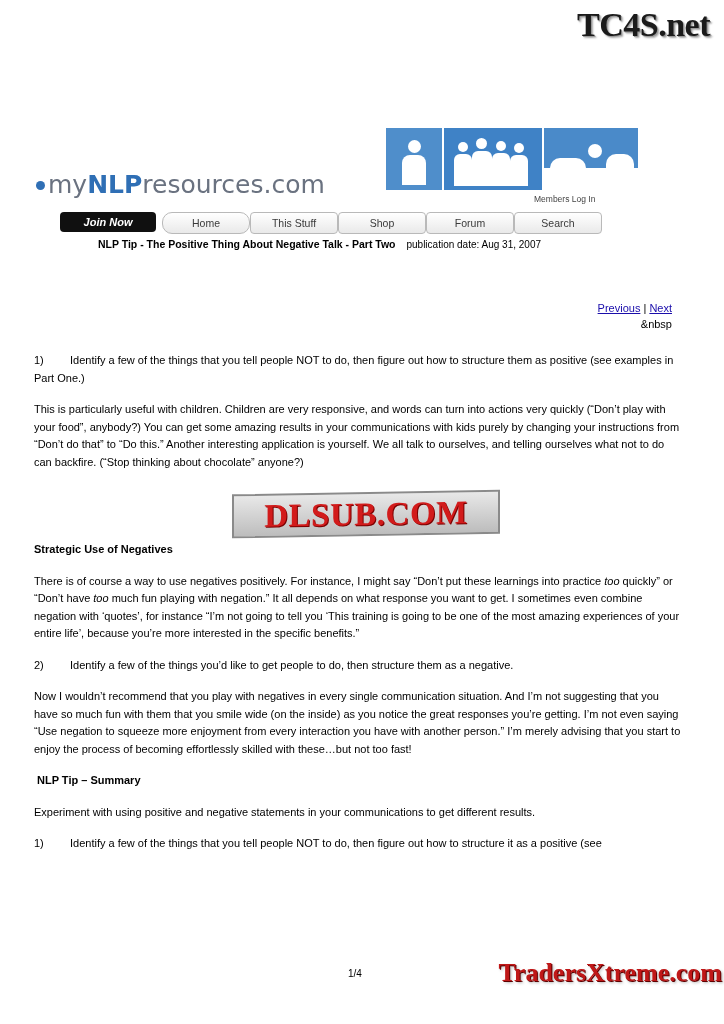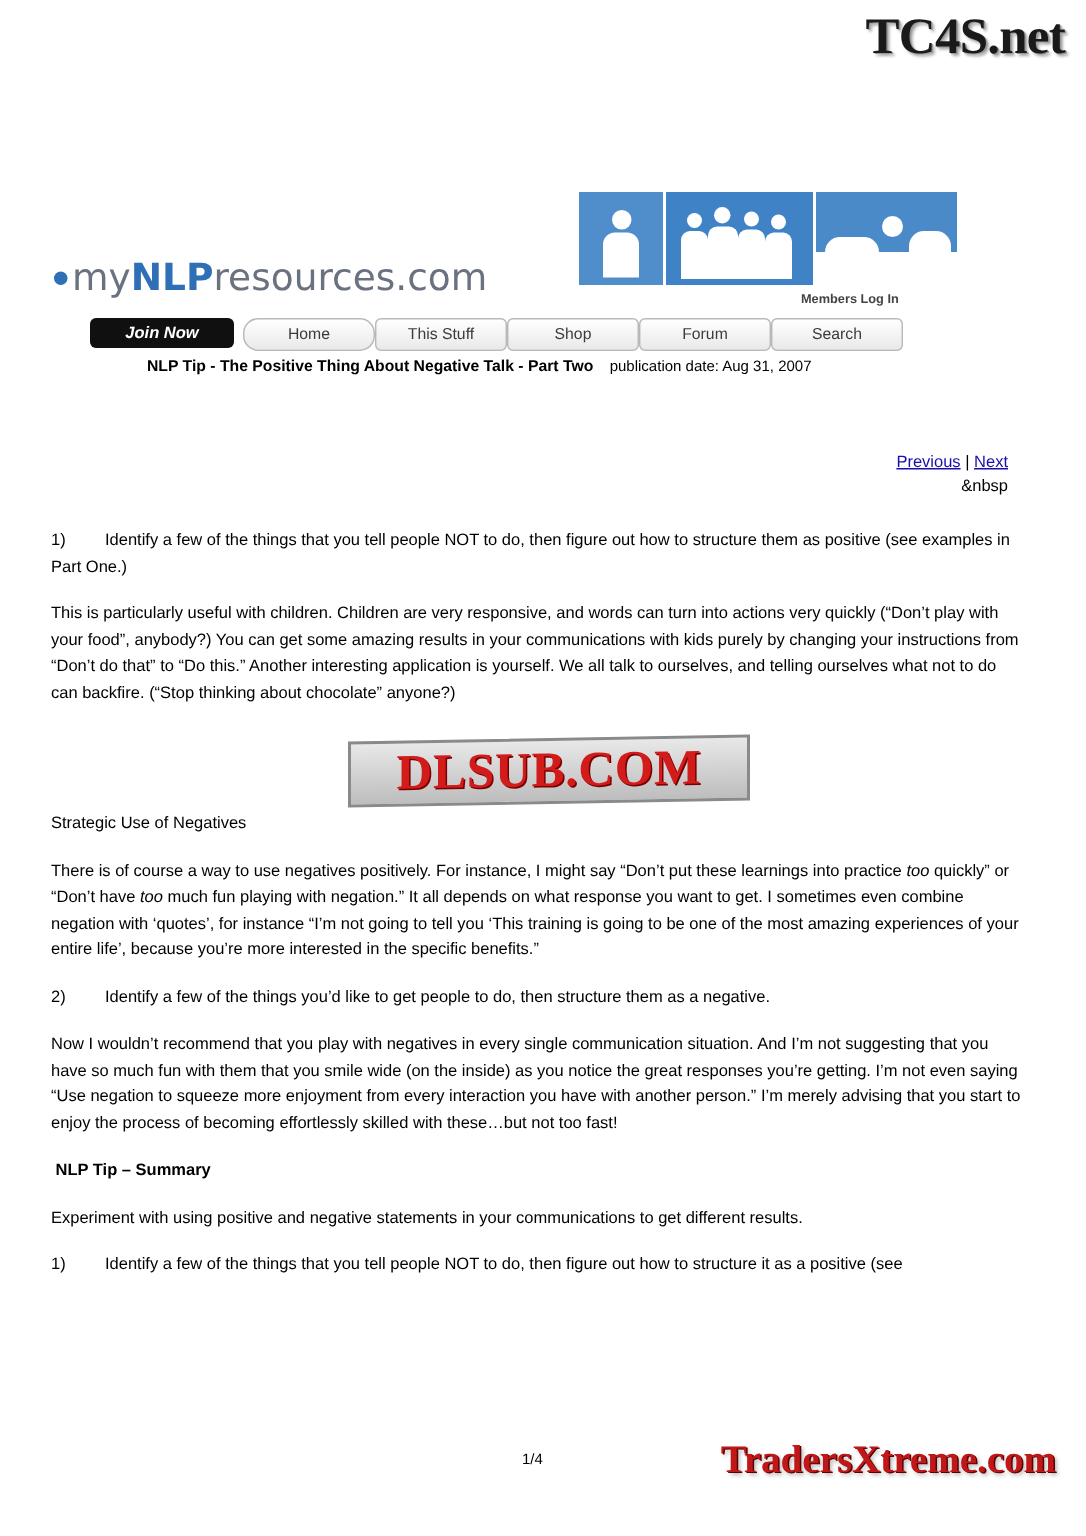--- a/index.html
+++ b/index.html
@@ -100,21 +100,20 @@
   }
   .fig.head { border-radius: 50%; }
 
   .members-login {
     position: absolute;
     left: 498px;
     top: 66px;
     font-size: 8.5px;
     color: #444;
     font-family: "Liberation Sans", sans-serif;
-    font-weight: bold;
   }
 
   
   .nav {
     position: absolute;
     left: 0px;
     top: 84px;
     width: 604px;
     height: 22px;
   }
@@ -206,21 +205,21 @@
     margin: 0 0 14px 0;
   }
   .numbered {
     text-indent: 0;
   }
   .numbered .num {
     display: inline-block;
     width: 36px;
   }
   .section-head {
-    font-weight: normal;
+    font-weight: bold;
     font-size: 11px;
     margin: 22px 0 14px 0;
   }
   .summary-head {
     font-weight: bold;
     font-size: 11px;
     margin: 10px 0 14px 3px;
   }
   .ital { font-style: italic; }
 
@@ -247,21 +246,21 @@
   
   .page-num {
     position: absolute;
     left: 348px;
     top: 968px;
     font-size: 10px;
     color: #000;
   }
   .tx-watermark {
     position: absolute;
-    right: 20px;
+    right: 2px;
     top: 958px;
     font-family: "Liberation Serif", serif;
     font-size: 26px;
     font-weight: bold;
     color: #c01818;
     text-shadow: 1px 1px 0 #5e0000, 2px 2px 3px rgba(0,0,0,0.3);
   }
 </style>
 </head>
 <body>

